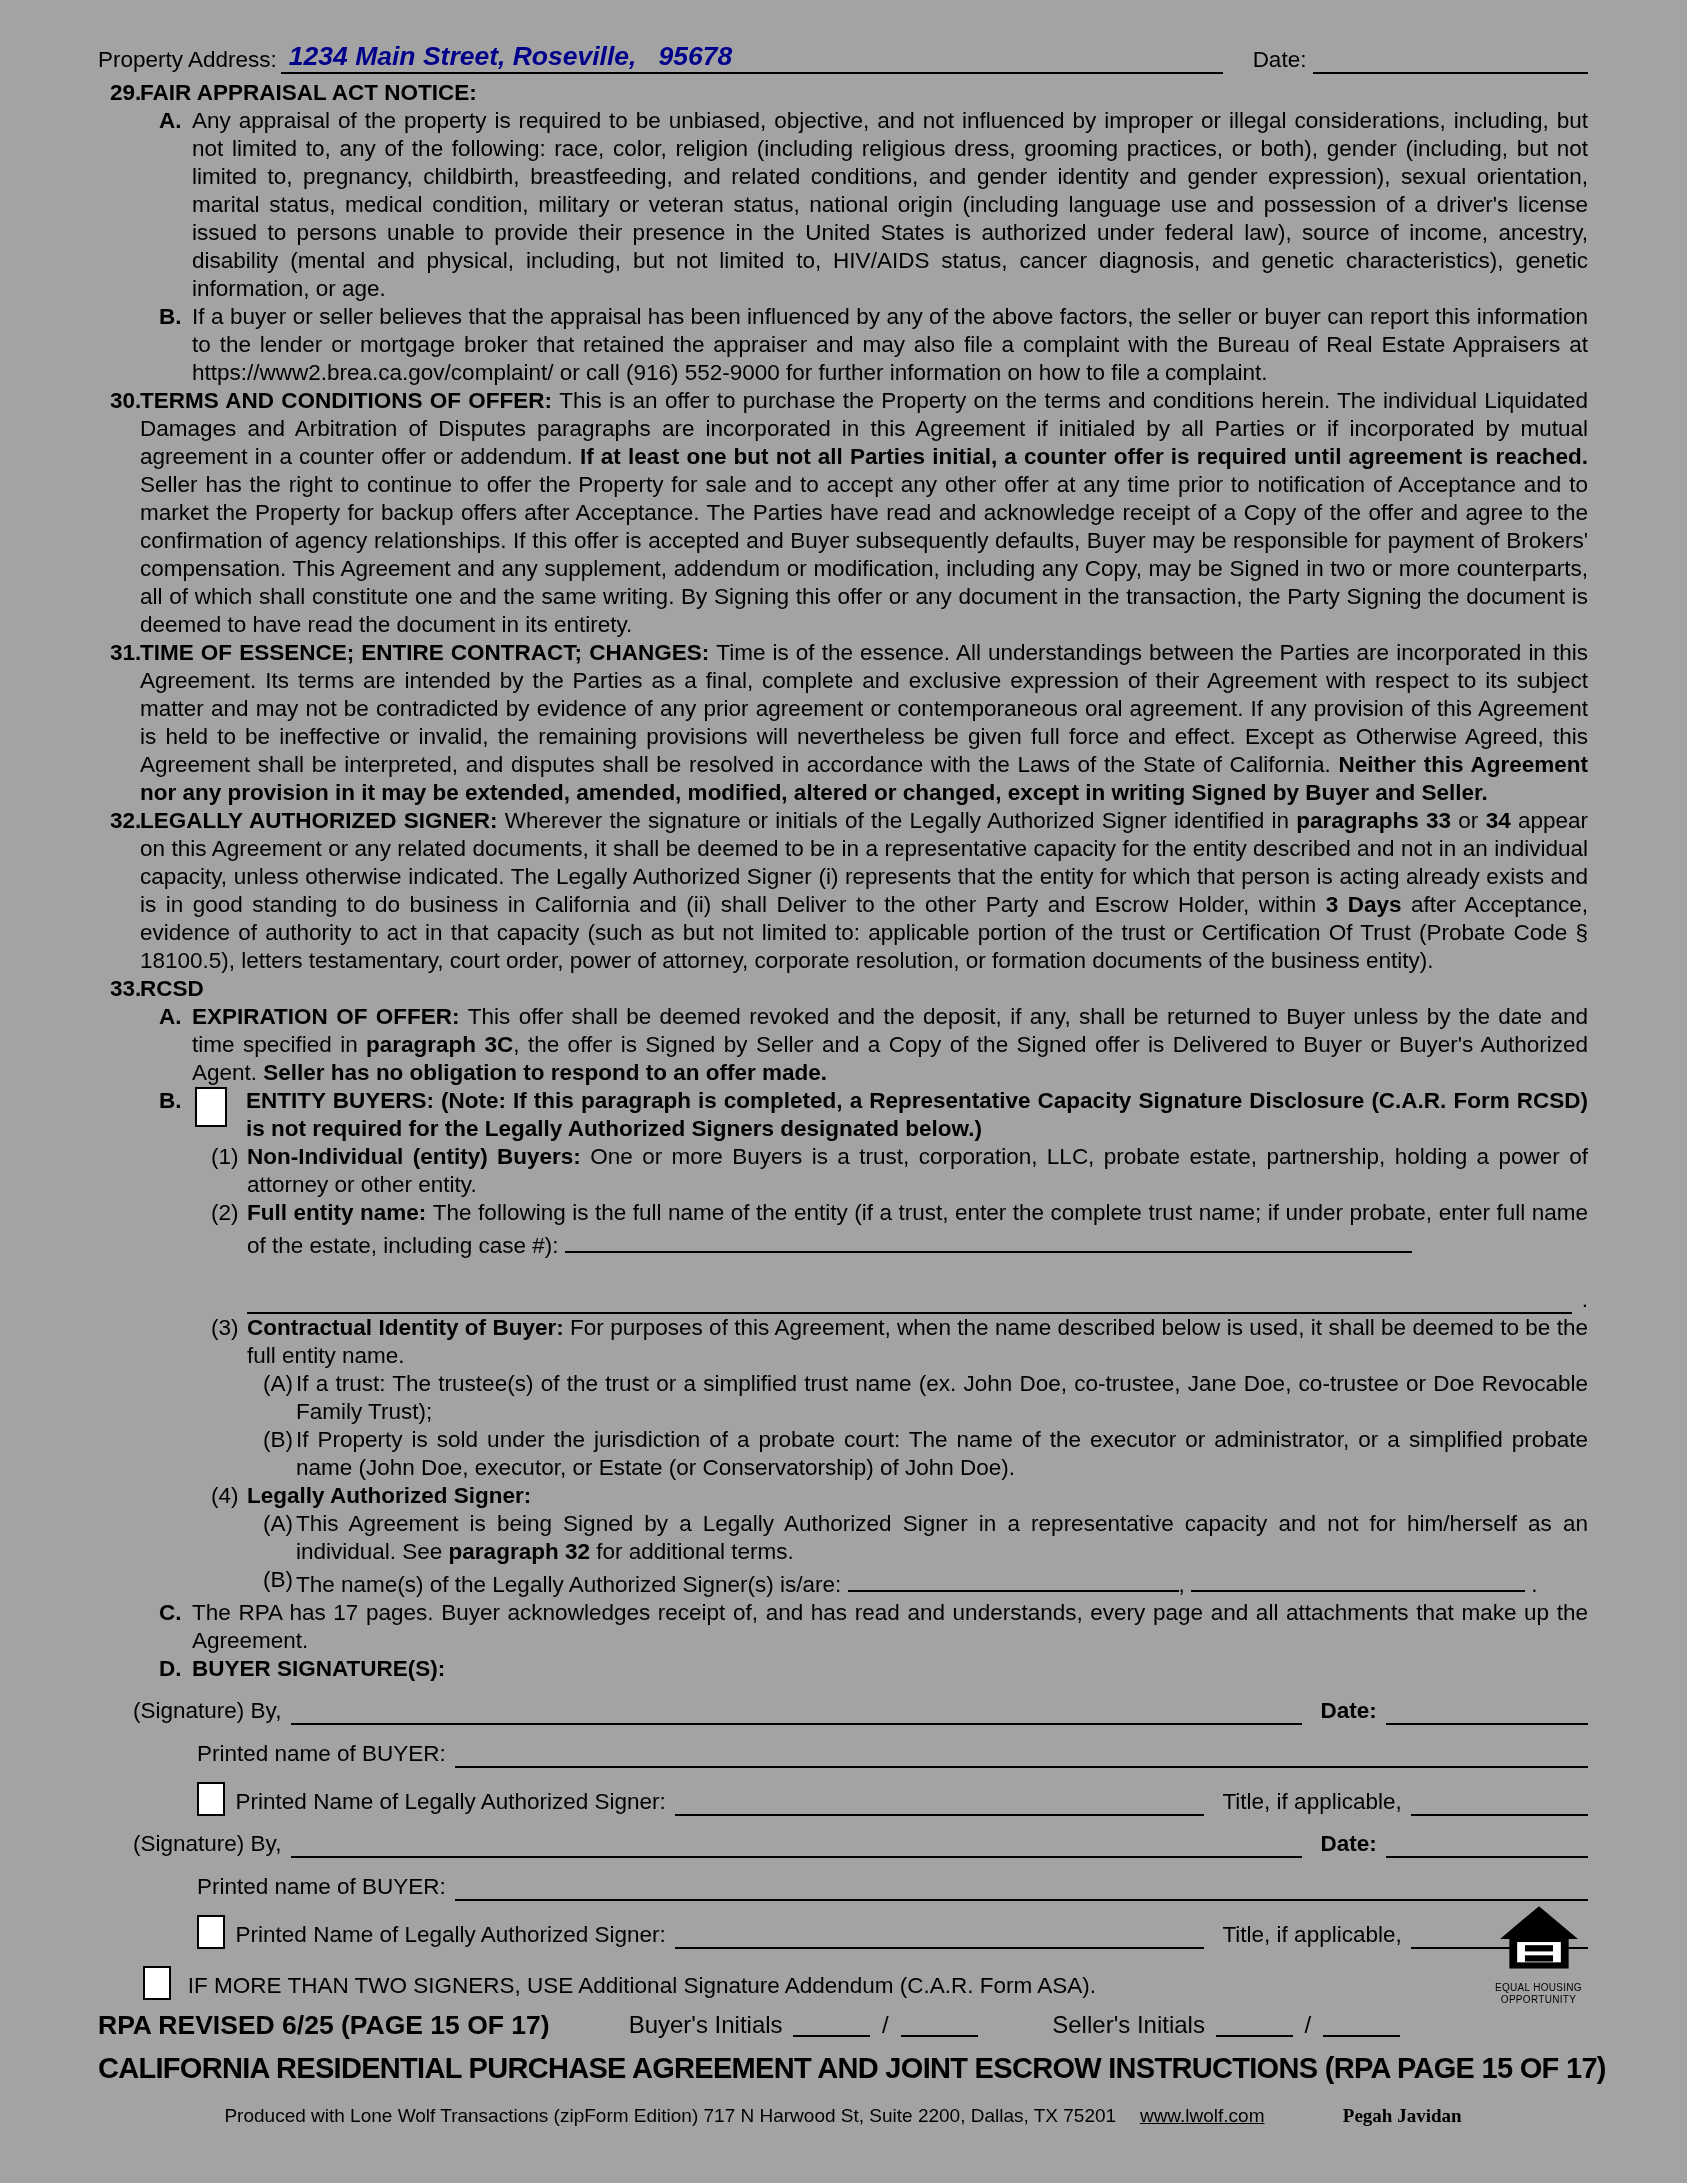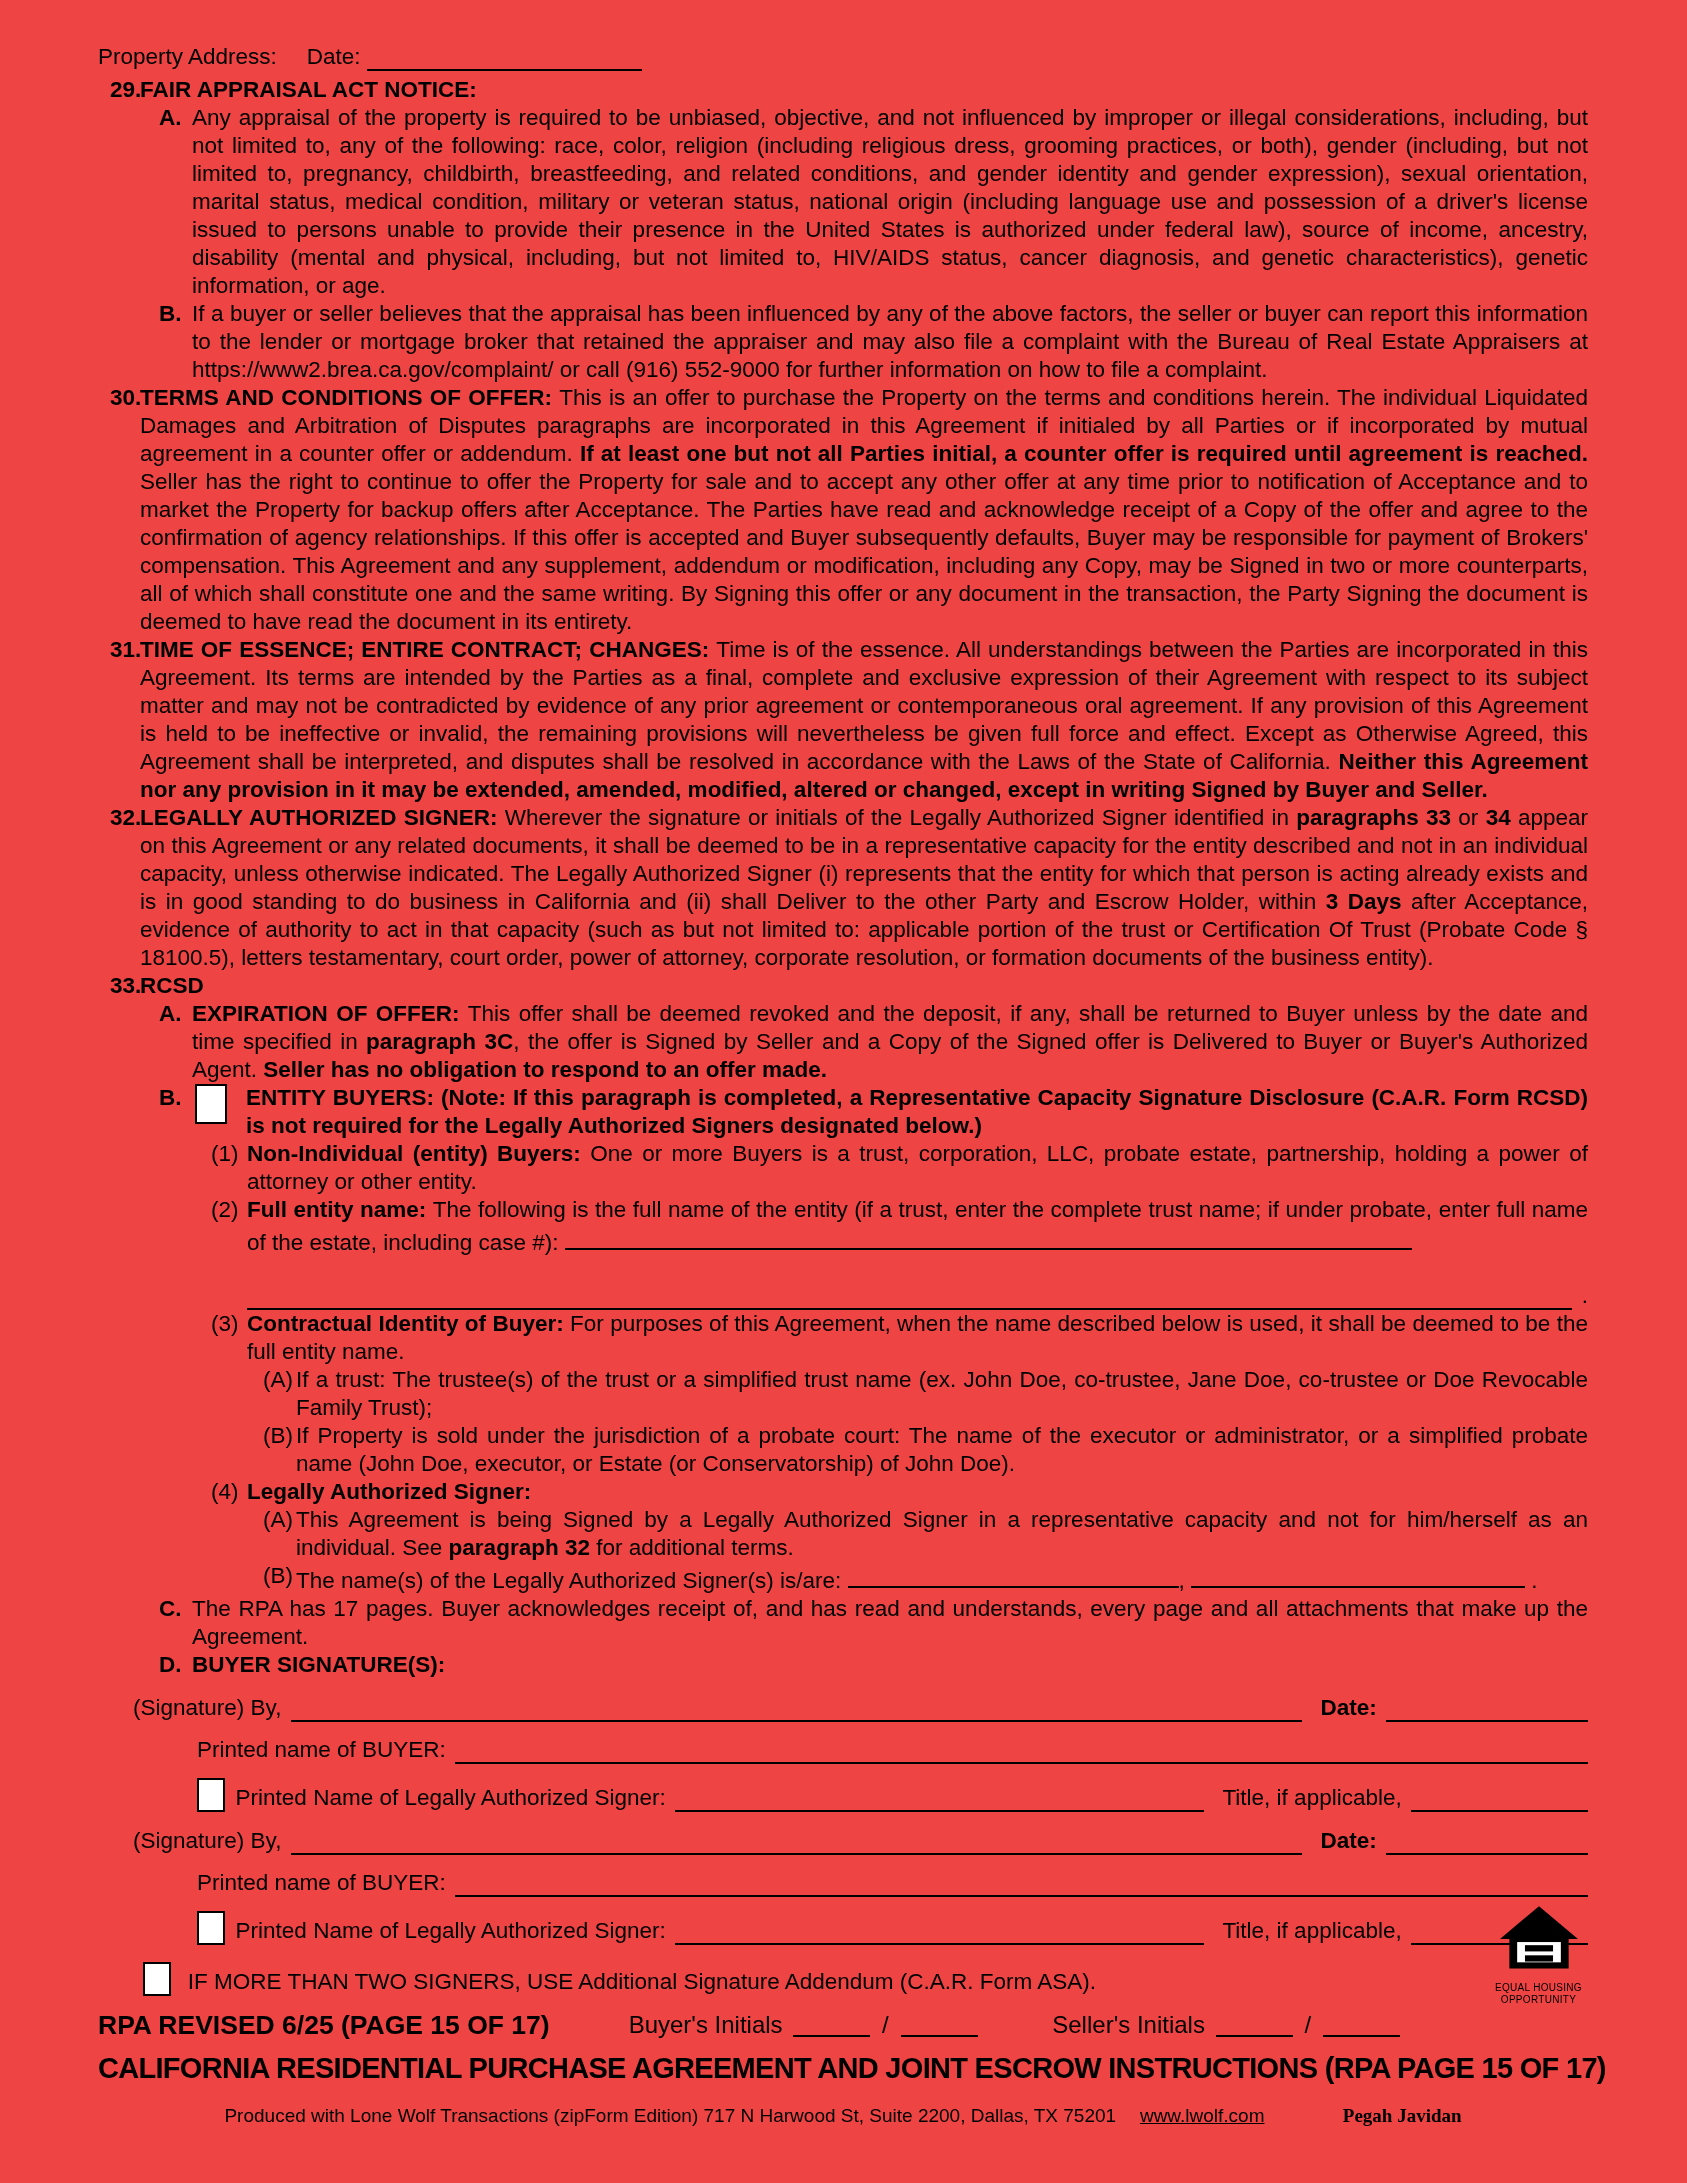--- a/index.html
+++ b/index.html
@@ -1,17 +1,17 @@
 <!DOCTYPE html>
 <html style="font-size:10.6px"><head>
 <meta charset="utf-8">
 <style>
   html,body{margin:0;padding:0;background:#e8e8e8;}
   .sheet{
-    position:relative;width:1687px;height:2183px;background:#ef4444;
+    position:relative;width:1687px;height:2183px;background:#a3a3a3;
     font-family:"Liberation Sans","DejaVu Sans",sans-serif;
     font-size:22.5px;line-height:28px;color:#000;overflow:hidden;
   }
   .content{position:absolute;left:98px;right:99px;top:42px;}
   
   .hdr{display:flex;align-items:flex-end;margin-bottom:5.3px;}
   .hdr .lab{white-space:nowrap;}
   .addr-box{flex:1;border-bottom:2.6px solid #000;margin-left:4px;min-height:29px;}
   .addr-val{color:#00008B;font-weight:bold;font-style:italic;font-size:26.5px;white-space:pre;padding-left:8px;}
   .date-lab{margin-left:30px;}
@@ -60,20 +60,21 @@
   .ehologo .cap{font-size:10px;line-height:11.2px;letter-spacing:0.3px;}
 </style>
 </head>
 <body>
 
 <div class="sheet">
   <div class="content">
 
     <div class="hdr">
       <span class="lab">Property Address:</span>
+      <span class="addr-box"><span class="addr-val">1234 Main Street, Roseville,   95678</span></span>
       <span class="lab date-lab">Date:</span>
       <span class="date-box"></span>
     </div>
 
     <div class="it l0">
       <span class="mk">29.</span>
       <span><span class="b">FAIR APPRAISAL ACT NOTICE:</span></span>
     </div>
     <div class="it l1">
       <span class="mk">A.</span>

